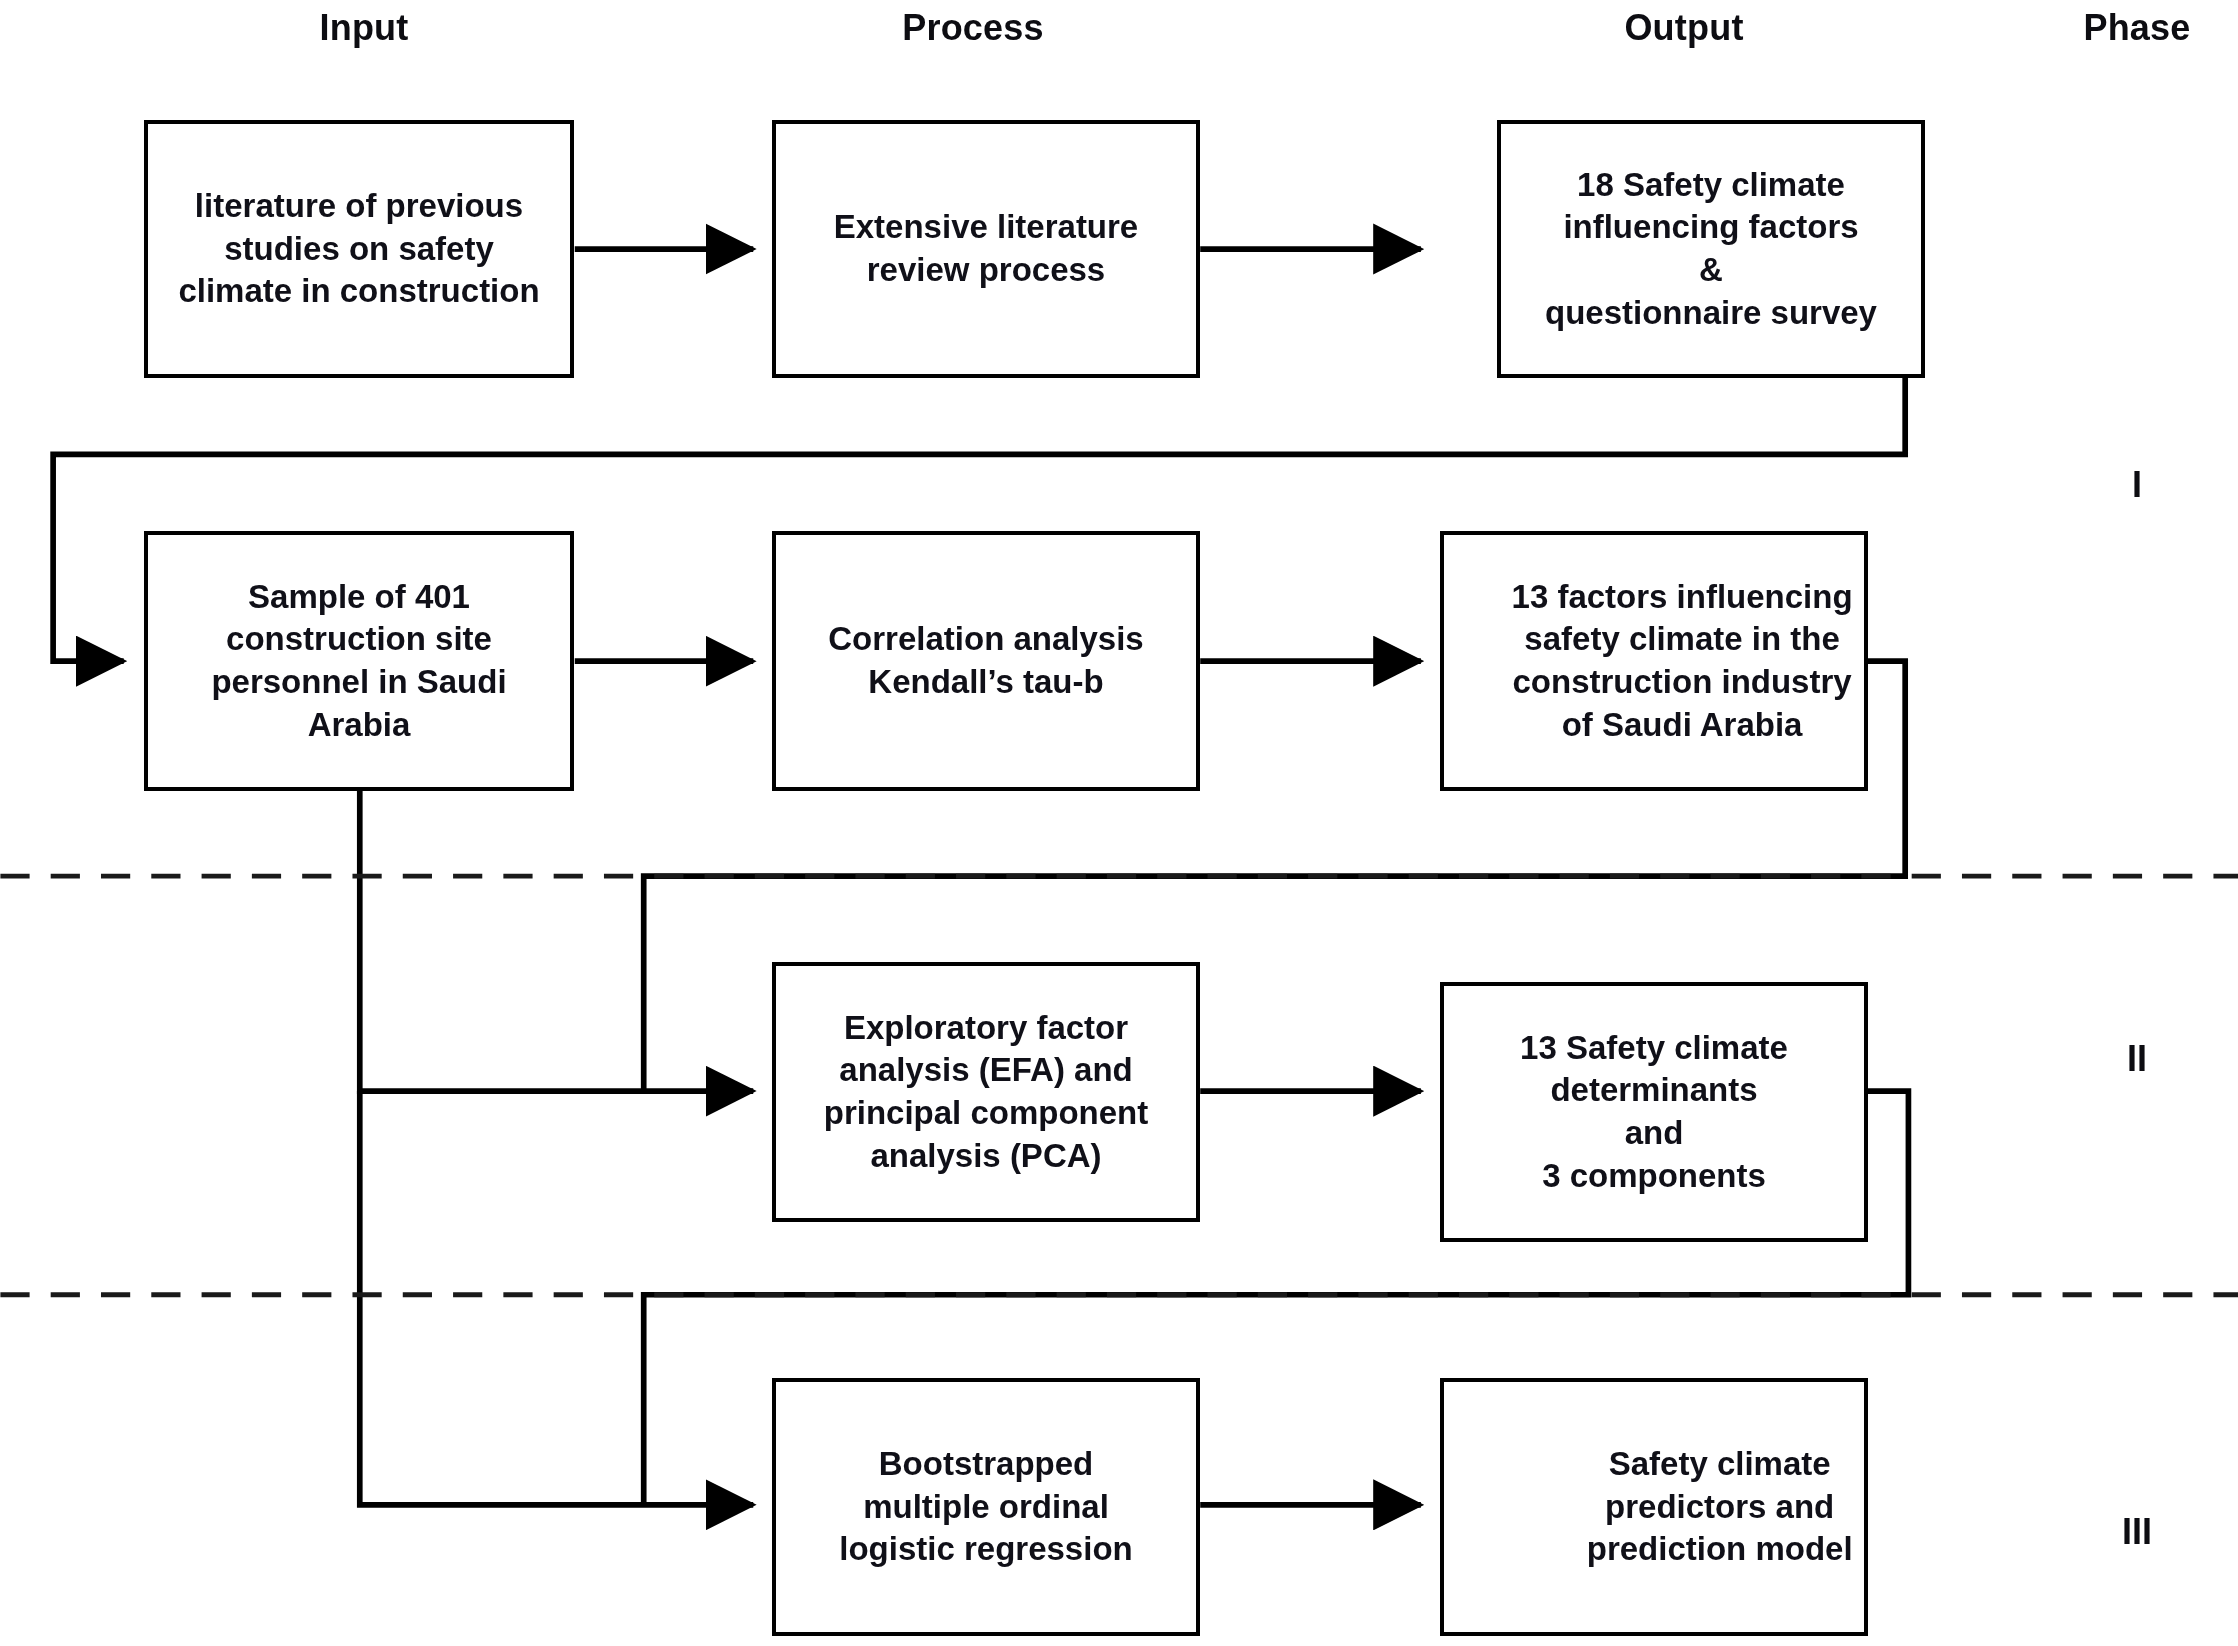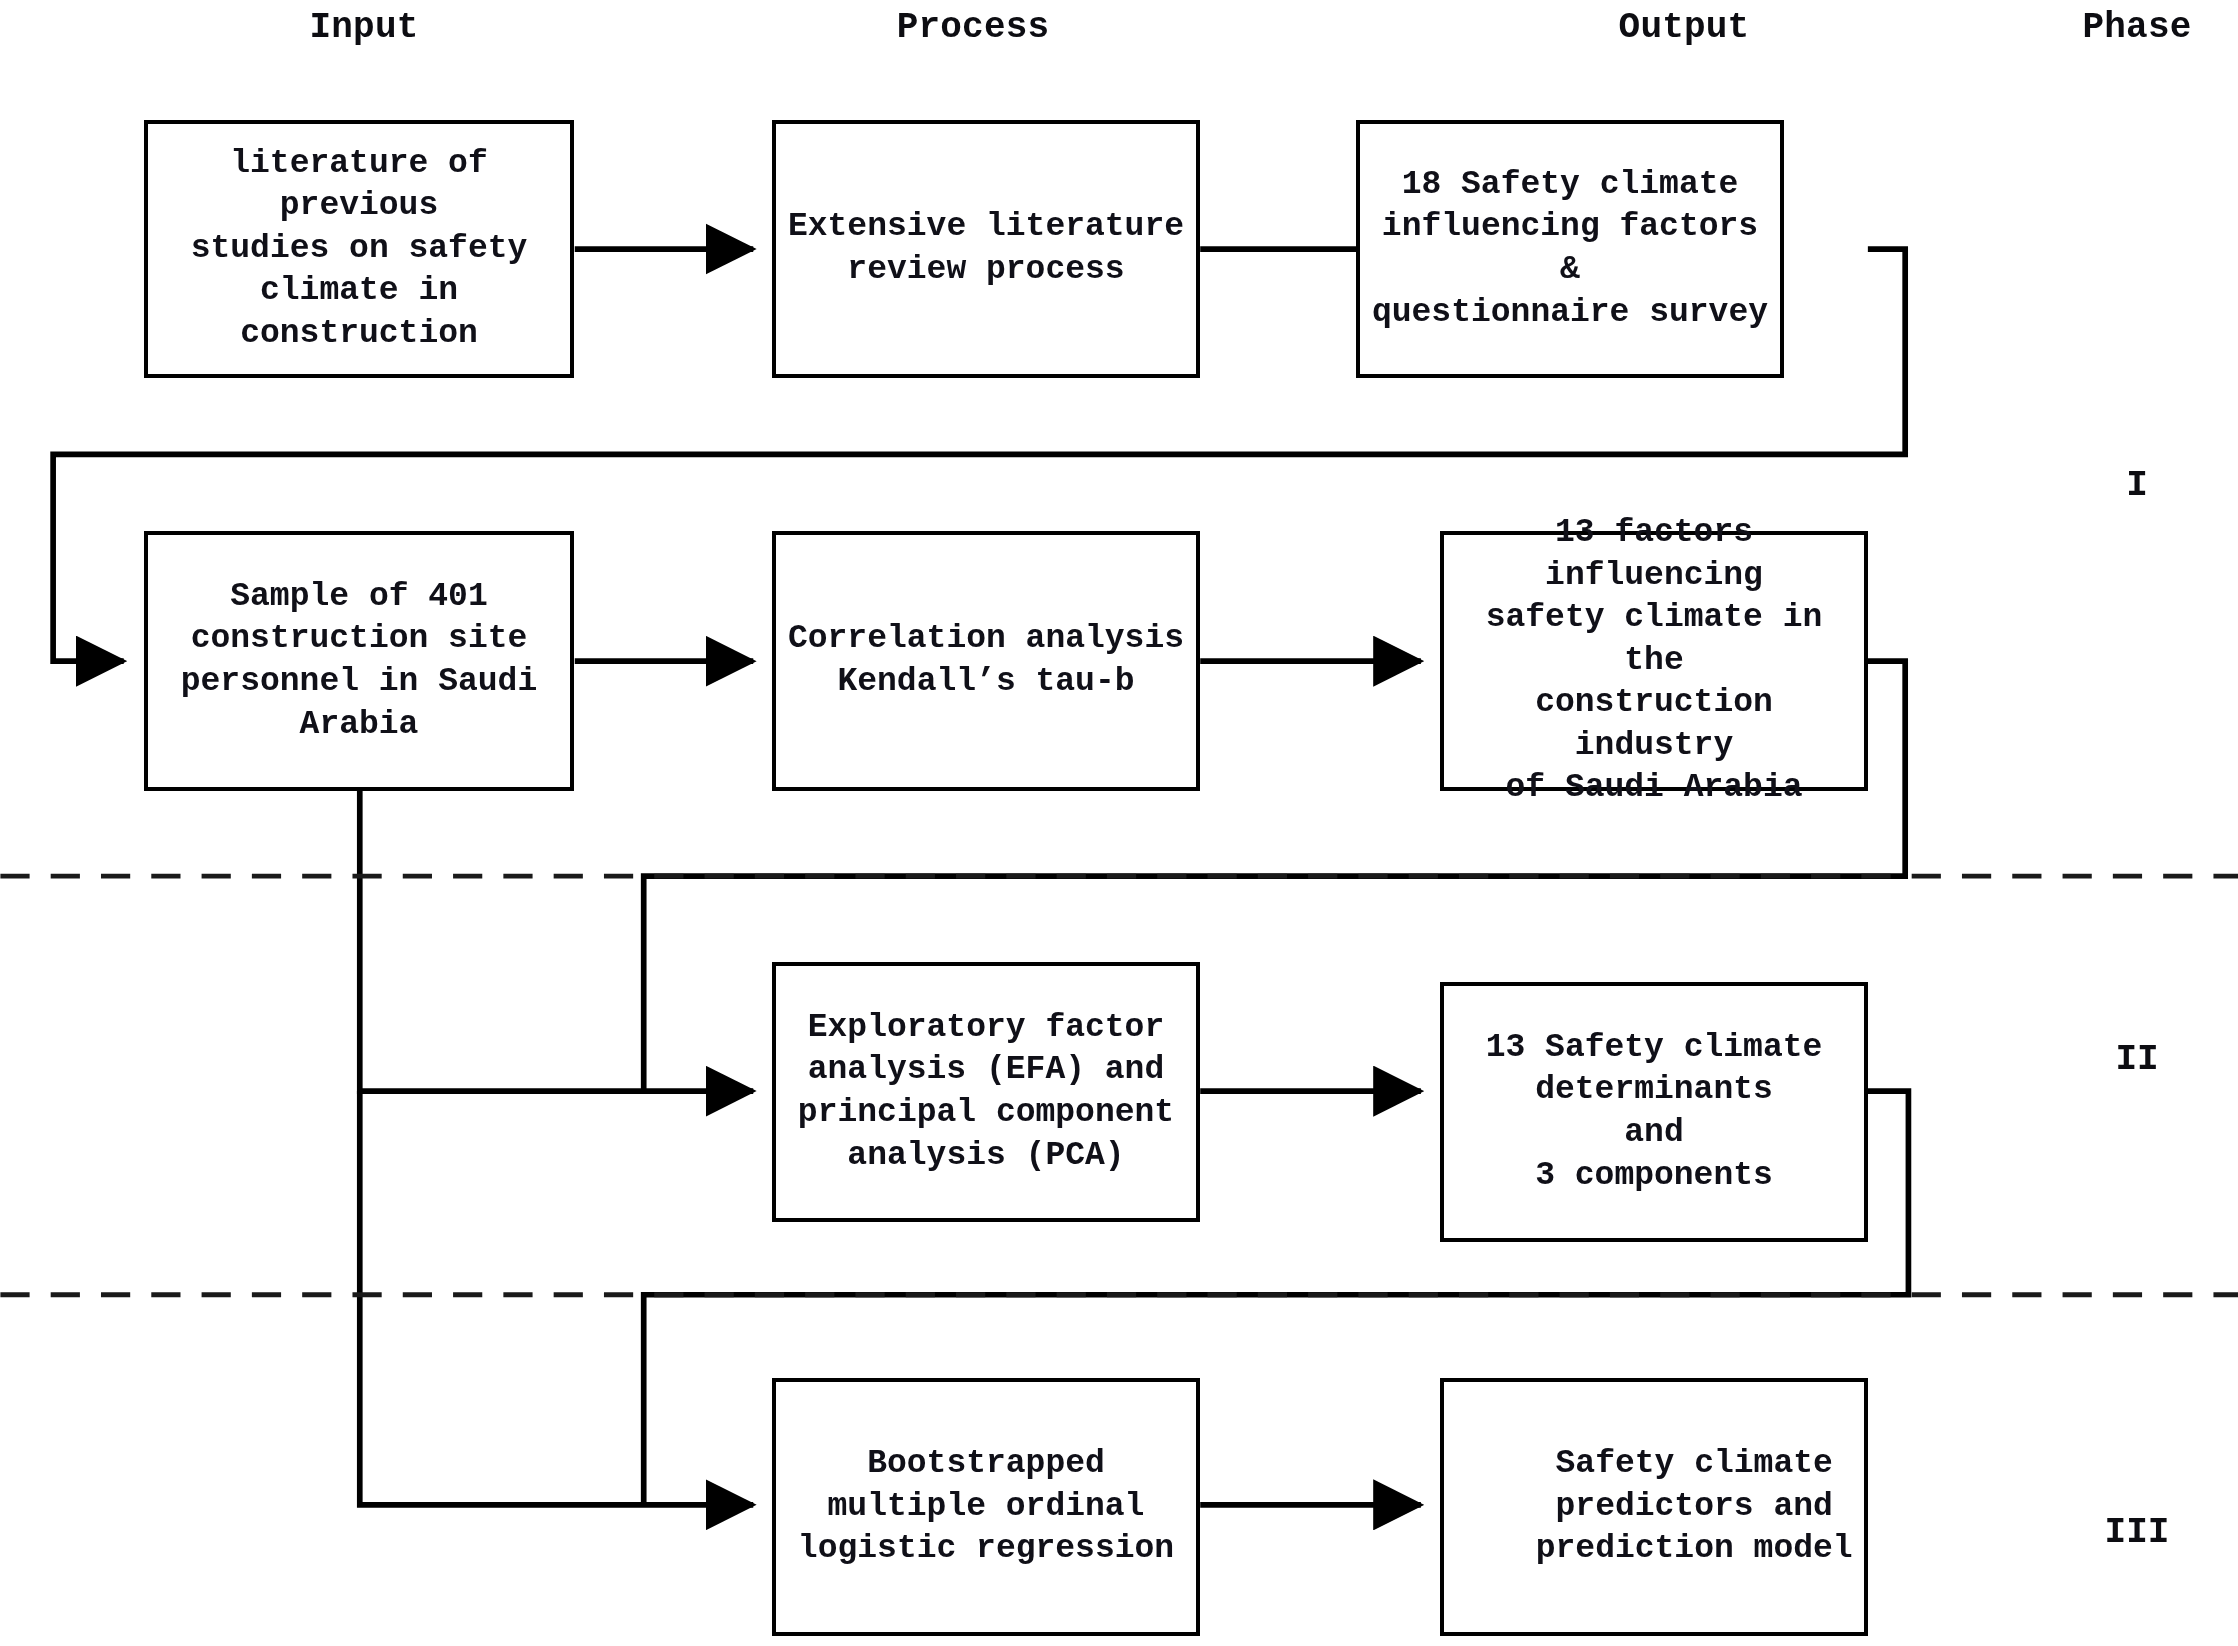--- a/index.html
+++ b/index.html
@@ -5,21 +5,21 @@
   html, body {
     margin: 0;
     padding: 0;
     background: #ffffff;
   }
   #canvas {
     position: relative;
     width: 2239px;
     height: 1646px;
     background: #ffffff;
-    font-family: Liberation Mono, monospace;
+    font-family: Liberation Sans, sans-serif;
     overflow: hidden;
   }
   #flow-svg {
     position: absolute;
     left: 0;
     top: 0;
     width: 2239px;
     height: 1646px;
   }
   .col-header {
@@ -116,21 +116,21 @@
     <div class="node-text">literature of previous
 studies on safety
 climate in construction</div>
   </div>
 
   <div class="node-box" style="left:772px; top:120px; width:428px; height:258px;">
     <div class="node-text">Extensive literature
 review process</div>
   </div>
 
-  <div class="node-box" style="left:1356px; top:120px; width:428px; height:258px;">
+  <div class="node-box" style="left:1497px; top:120px; width:428px; height:258px;">
     <div class="node-text">18 Safety climate
 influencing factors
 &amp;
 questionnaire survey</div>
   </div>
 
   <div class="node-box" style="left:144px; top:531px; width:430px; height:260px;">
     <div class="node-text">Sample of 401
 construction site
 personnel in Saudi

